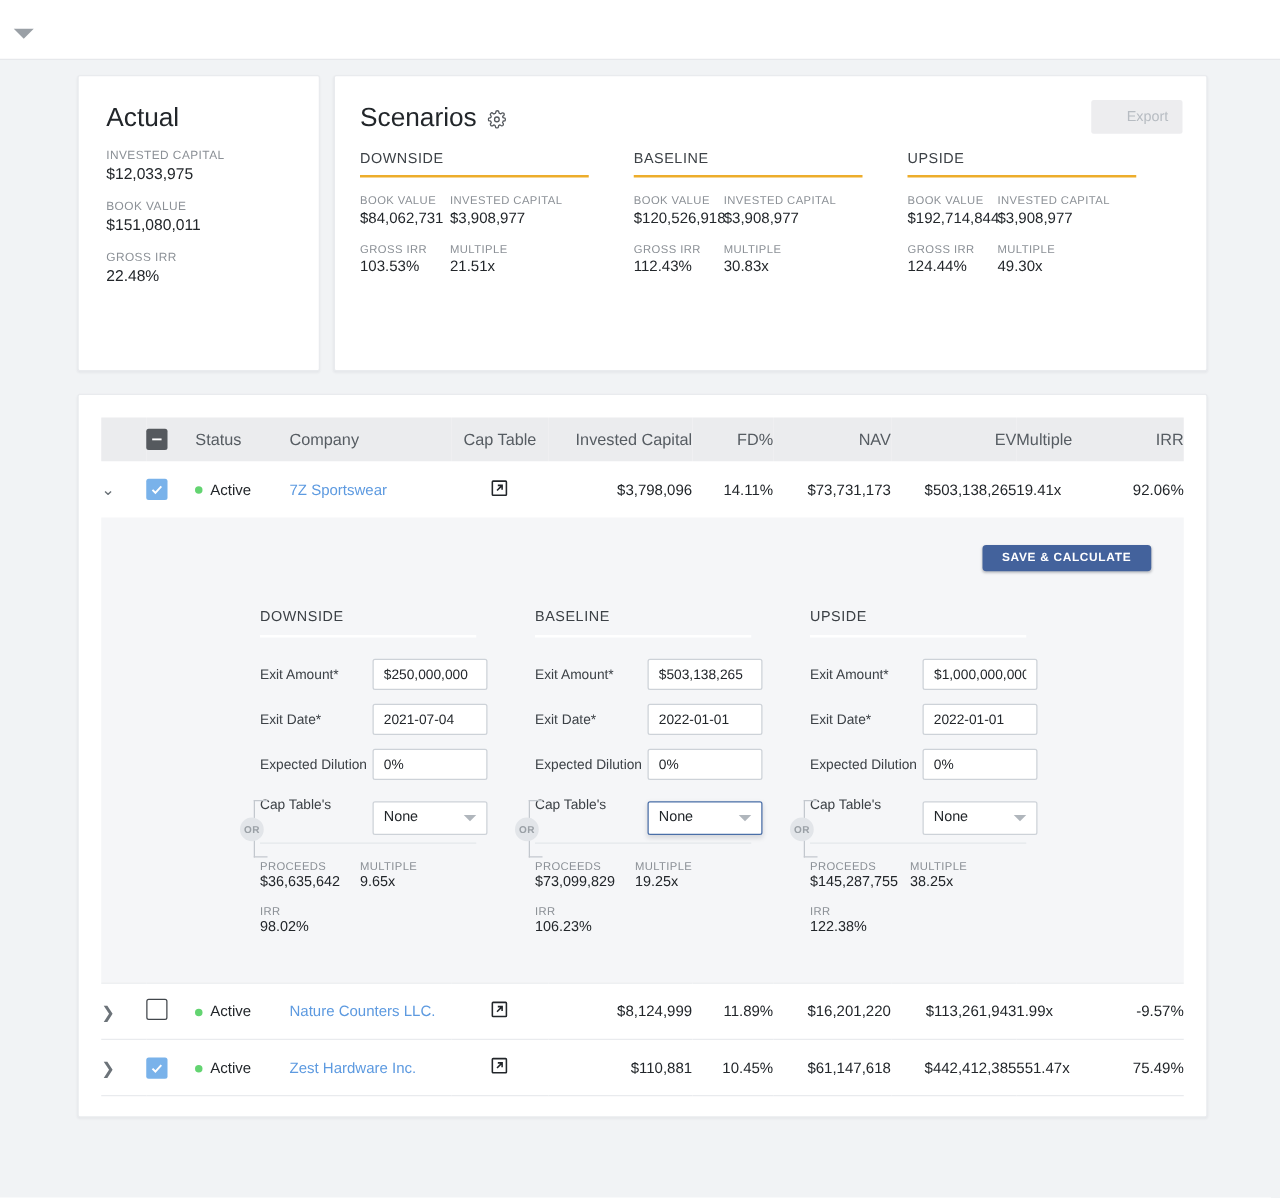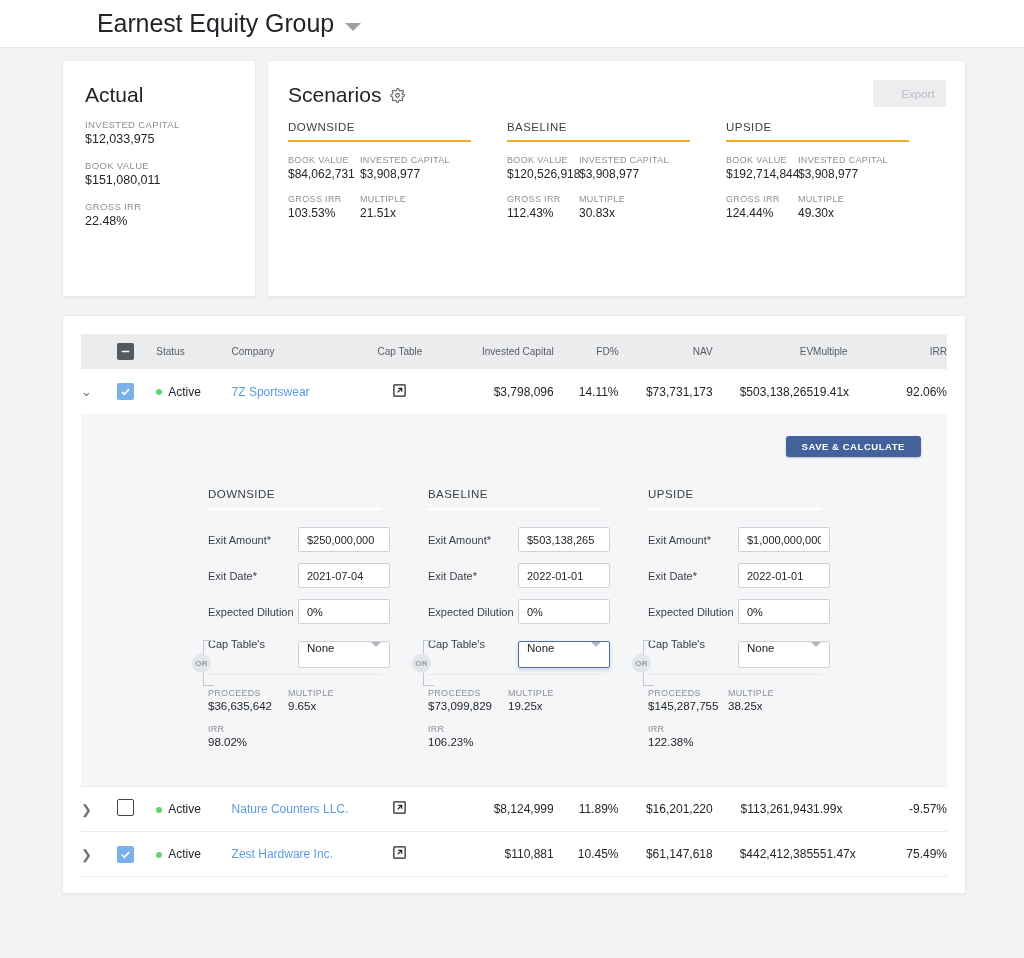--- a/index.html
+++ b/index.html
@@ -86,21 +86,21 @@
   }
   .search-box input::placeholder{ color:#9aa0a6; }
   .reset-btn{
     margin-left:auto; width:73px; height:27px; background:#fff;
     border:1px solid #b9cbe6; border-radius:3px; color:#5c7fb0;
     font-size:11.5px; font-family:inherit; cursor:pointer;
   }
 
   table{ width:100%; border-collapse:collapse; table-layout:fixed; }
   thead th{
-    background:#ebecee; height:35px; font-size:10px; font-weight:400;
+    background:#ebecee; height:35px; font-size:13px; font-weight:400;
     color:#565c62; text-align:left; padding:0;
   }
   .col-exp{ width:34px; }
   .col-chk{ width:38px; }
   .col-status{ width:72px; }
   .col-company{ width:124px; }
   .col-cap{ width:74px; text-align:center !important; }
   .col-ic{ width:110px; text-align:right !important; }
   .col-fd{ width:62px; text-align:right; }
   .col-nav{ width:90px; text-align:right !important; }
@@ -151,21 +151,21 @@
   .frow.tight{ margin-bottom:5px; }
   .flabel{ font-size:11px; color:#3c4146; width:90px; }
   .finput{
     width:92px; height:25px; background:#fff; border:1px solid #cdd2d8;
     border-radius:2px; font-size:11px; color:#22262a; font-family:inherit;
     padding:0 8px; outline:none;
   }
   .fselect{
     width:92px; height:27px; background:#fff; border:1px solid #cdd2d8;
     border-radius:2px; font-size:11.5px; color:#22262a; font-family:inherit;
-    padding:0 8px; display:flex; cursor:pointer;margin-top:21px;
+    padding:0 8px; display:flex; align-items:center; cursor:pointer;margin-top:21px;
   }
   .fselect.focused{ border:1.6px solid #4a6fa8; box-shadow:0 2px 4px rgba(16,24,40,.14); }
   .fselect .sel-caret{
     margin-left:auto; width:0; height:0;
     border-left:5px solid transparent; border-right:5px solid transparent;
     border-top:5px solid #b0b6bc;
   }
 
   .or-wrap{ position:absolute; left:-16px; top:152px; width:26px; height:48px; }
   .or-bracket{
@@ -183,21 +183,20 @@
   .res-rule{ height:1px; background:#e4e7ea; width:173px; margin:17px 0 13px; }
   .res-grid{ display:flex; }
   .res-cell{ width:80px; }
   .res-cell .kv-label{ font-size:9px; letter-spacing:.3px; }
   .res-cell .kv-val{ font-size:11.5px; margin-bottom:12px; }
 </style>
 </head>
 <body>
 
 <div class="topbar">
-  <span class="topbar-title">Earnest Equity Group</span>
   <span class="caret-down"></span>
 </div>
 
 <div class="cards-row">
 
   <div class="card card-actual">
     <div class="card-h">Actual</div>
     <div>
       <div class="kv-label">INVESTED CAPITAL</div>
       <div class="kv-val">$12,033,975</div>

